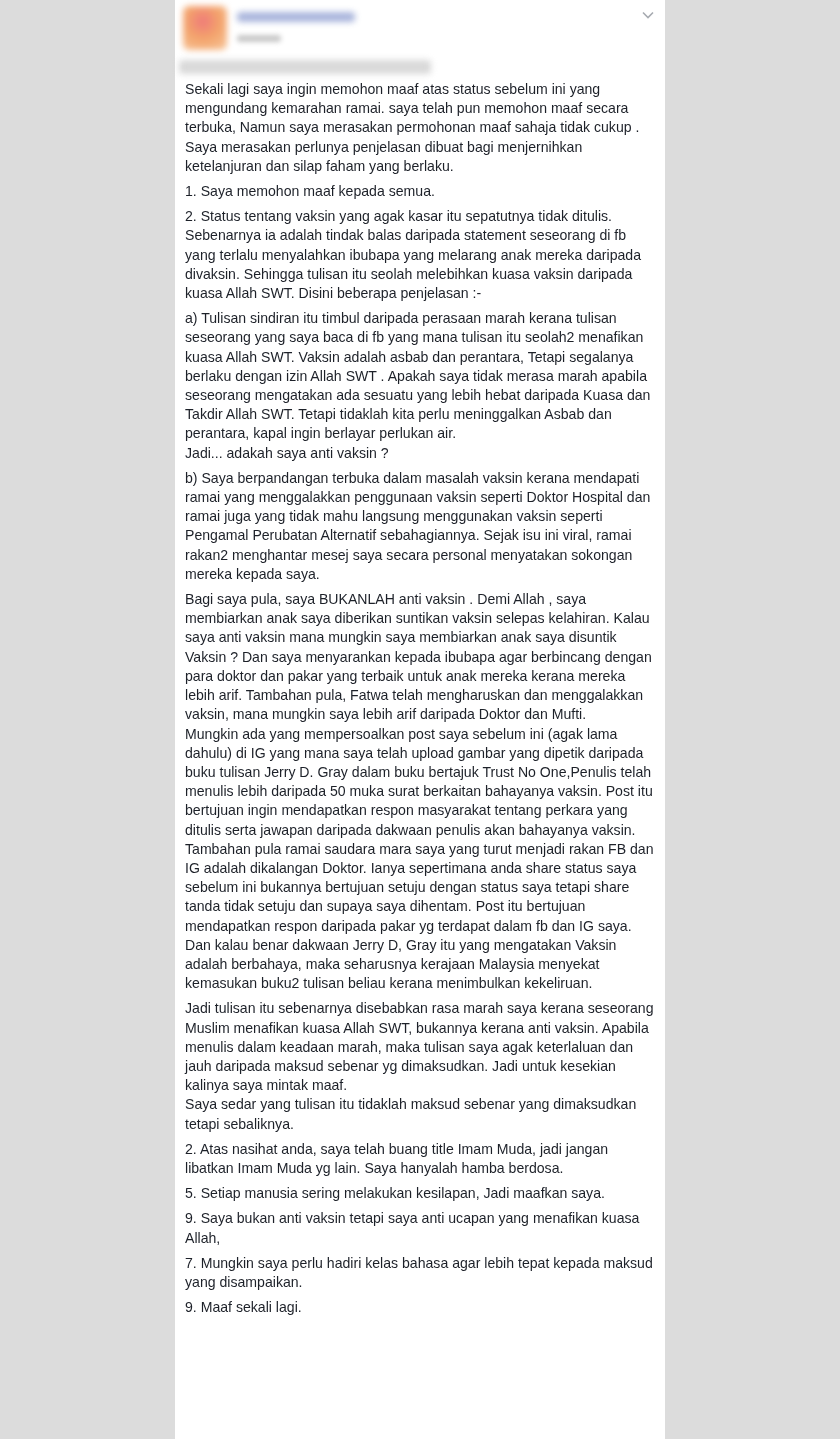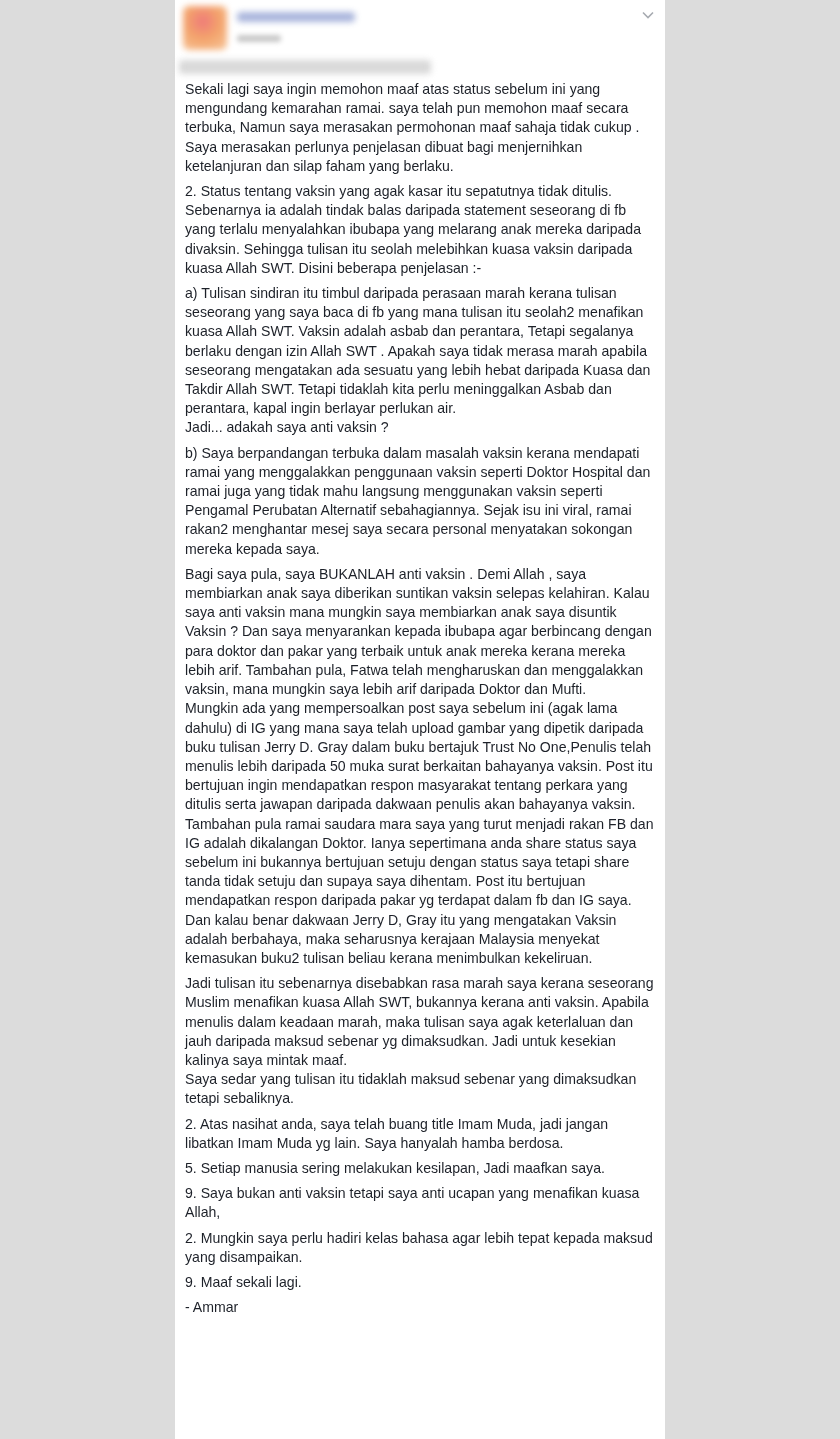--- a/index.html
+++ b/index.html
@@ -96,28 +96,28 @@
     <div class="subline-blur"></div>
     <div class="chevron">
       <svg width="14" height="14" viewBox="0 0 14 14">
         <polyline points="2,4.5 7,9.5 12,4.5" fill="none" stroke="currentColor" stroke-width="1.6"></polyline>
       </svg>
     </div>
   </div>
 
   <div class="body">
     <p>Sekali lagi saya ingin memohon maaf atas status sebelum ini yang mengundang kemarahan ramai. saya telah pun memohon maaf secara terbuka, Namun saya merasakan permohonan maaf sahaja tidak cukup . Saya merasakan perlunya penjelasan dibuat bagi menjernihkan ketelanjuran dan silap faham yang berlaku.</p>
+    <p>1. Saya memohon maaf kepada semua.</p>
     <p>2. Status tentang vaksin yang agak kasar itu sepatutnya tidak ditulis. Sebenarnya ia adalah tindak balas daripada statement seseorang di fb yang terlalu menyalahkan ibubapa yang melarang anak mereka daripada divaksin. Sehingga tulisan itu seolah melebihkan kuasa vaksin daripada kuasa Allah SWT. Disini beberapa penjelasan :-</p>
     <p>a) Tulisan sindiran itu timbul daripada perasaan marah kerana tulisan seseorang yang saya baca di fb yang mana tulisan itu seolah2 menafikan kuasa Allah SWT. Vaksin adalah asbab dan perantara, Tetapi segalanya berlaku dengan izin Allah SWT . Apakah saya tidak merasa marah apabila seseorang mengatakan ada sesuatu yang lebih hebat daripada Kuasa dan Takdir Allah SWT. Tetapi tidaklah kita perlu meninggalkan Asbab dan perantara, kapal ingin berlayar perlukan air.
 Jadi... adakah saya anti vaksin ?</p>
     <p>b) Saya berpandangan terbuka dalam masalah vaksin kerana mendapati ramai yang menggalakkan penggunaan vaksin seperti Doktor Hospital dan ramai juga yang tidak mahu langsung menggunakan vaksin seperti Pengamal Perubatan Alternatif sebahagiannya. Sejak isu ini viral, ramai rakan2 menghantar mesej saya secara personal menyatakan sokongan mereka kepada saya.</p>
     <p>Bagi saya pula, saya BUKANLAH anti vaksin . Demi Allah , saya membiarkan anak saya diberikan suntikan vaksin selepas kelahiran. Kalau saya anti vaksin mana mungkin saya membiarkan anak saya disuntik Vaksin ? Dan saya menyarankan kepada ibubapa agar berbincang dengan para doktor dan pakar yang terbaik untuk anak mereka kerana mereka lebih arif. Tambahan pula, Fatwa telah mengharuskan dan menggalakkan vaksin, mana mungkin saya lebih arif daripada Doktor dan Mufti.
 Mungkin ada yang mempersoalkan post saya sebelum ini (agak lama dahulu) di IG yang mana saya telah upload gambar yang dipetik daripada buku tulisan Jerry D. Gray dalam buku bertajuk Trust No One,Penulis telah menulis lebih daripada 50 muka surat berkaitan bahayanya vaksin. Post itu bertujuan ingin mendapatkan respon masyarakat tentang perkara yang ditulis serta jawapan daripada dakwaan penulis akan bahayanya vaksin. Tambahan pula ramai saudara mara saya yang turut menjadi rakan FB dan IG adalah dikalangan Doktor. Ianya sepertimana anda share status saya sebelum ini bukannya bertujuan setuju dengan status saya tetapi share tanda tidak setuju dan supaya saya dihentam. Post itu bertujuan mendapatkan respon daripada pakar yg terdapat dalam fb dan IG saya. Dan kalau benar dakwaan Jerry D, Gray itu yang mengatakan Vaksin adalah berbahaya, maka seharusnya kerajaan Malaysia menyekat kemasukan buku2 tulisan beliau kerana menimbulkan kekeliruan.</p>
     <p>Jadi tulisan itu sebenarnya disebabkan rasa marah saya kerana seseorang Muslim menafikan kuasa Allah SWT, bukannya kerana anti vaksin. Apabila menulis dalam keadaan marah, maka tulisan saya agak keterlaluan dan jauh daripada maksud sebenar yg dimaksudkan. Jadi untuk kesekian kalinya saya mintak maaf.
 Saya sedar yang tulisan itu tidaklah maksud sebenar yang dimaksudkan tetapi sebaliknya.</p>
     <p>2. Atas nasihat anda, saya telah buang title Imam Muda, jadi jangan libatkan Imam Muda yg lain. Saya hanyalah hamba berdosa.</p>
     <p>5. Setiap manusia sering melakukan kesilapan, Jadi maafkan saya.</p>
     <p>9. Saya bukan anti vaksin tetapi saya anti ucapan yang menafikan kuasa Allah,</p>
-    <p>2. Mungkin saya perlu hadiri kelas bahasa agar lebih tepat kepada maksud yang disampaikan.</p>
+    <p>7. Mungkin saya perlu hadiri kelas bahasa agar lebih tepat kepada maksud yang disampaikan.</p>
     <p>9. Maaf sekali lagi.</p>
-    <p>- Ammar</p>
   </div>
 </div>
 
 </body></html>

